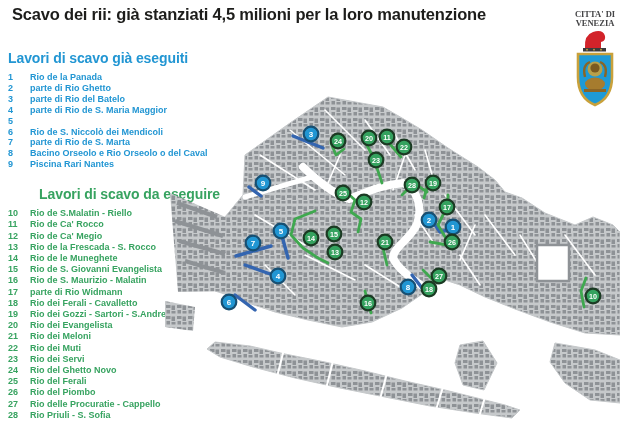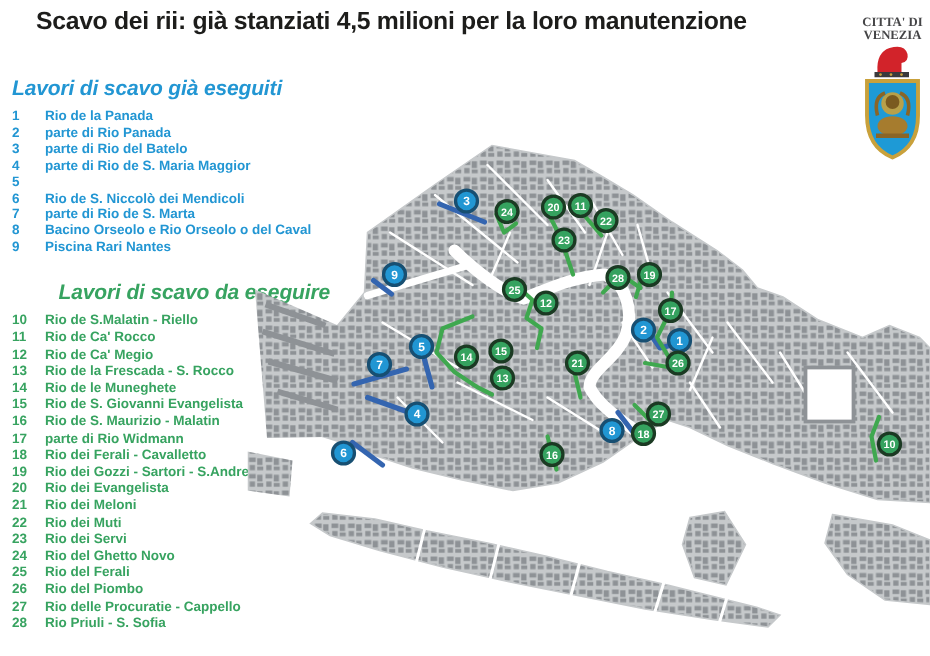--- a/index.html
+++ b/index.html
@@ -1,21 +1,21 @@
 <!DOCTYPE html>
 <html><head>
 <meta charset="utf-8">
 <style>
   html,body{margin:0;padding:0;}
   body{width:620px;height:437px;position:relative;background:#ffffff;overflow:hidden;
        font-family:"Liberation Sans",sans-serif;}
-  .title{position:absolute;left:24px;top:5px;width:545px;font-size:16.5px;font-weight:bold;
+  .title{position:absolute;left:12px;top:5px;width:545px;font-size:16.5px;font-weight:bold;
          color:#1d1d1b;letter-spacing:-0.2px;}
   .panel{position:absolute;left:8px;top:50px;width:212px;}
-  .panel h2{font-size:14px;font-weight:bold;margin:0 0 6px 0;letter-spacing:-0.1px;font-style:italic;}
+  .panel h2{font-size:14px;font-weight:bold;margin:0 0 6px 0;letter-spacing:-0.1px;}
   .h-done{color:#2296d3;}
   .h-todo{color:#37a360;margin-top:16px !important;text-align:right;}
   .rows{font-size:9px;font-weight:bold;}
   .rows .row{display:flex;line-height:10.9px;}
   .rows.todo-rows .row{line-height:11.2px;}
   .rows .num{width:22px;flex:none;}
   .done-rows{color:#2296d3;}
   .todo-rows{color:#37a360;}
   #map-svg{position:absolute;left:165px;top:95px;}
   #logo{position:absolute;left:570px;top:5px;}
@@ -48,21 +48,21 @@
 
 <div class="panel">
   <h2 class="h-done">Lavori di scavo già eseguiti</h2>
   <div id="done-rows" class="rows done-rows">
       <div class="row">
         <span class="num">1</span>
         <span>Rio de la Panada</span>
       </div>
       <div class="row">
         <span class="num">2</span>
-        <span>parte di Rio Panada</span>
+        <span>parte di Rio Ghetto</span>
       </div>
       <div class="row">
         <span class="num">3</span>
         <span>parte di Rio del Batelo</span>
       </div>
       <div class="row">
         <span class="num">4</span>
         <span>parte di Rio de S. Maria Maggior</span>
       </div>
       <div class="row">

